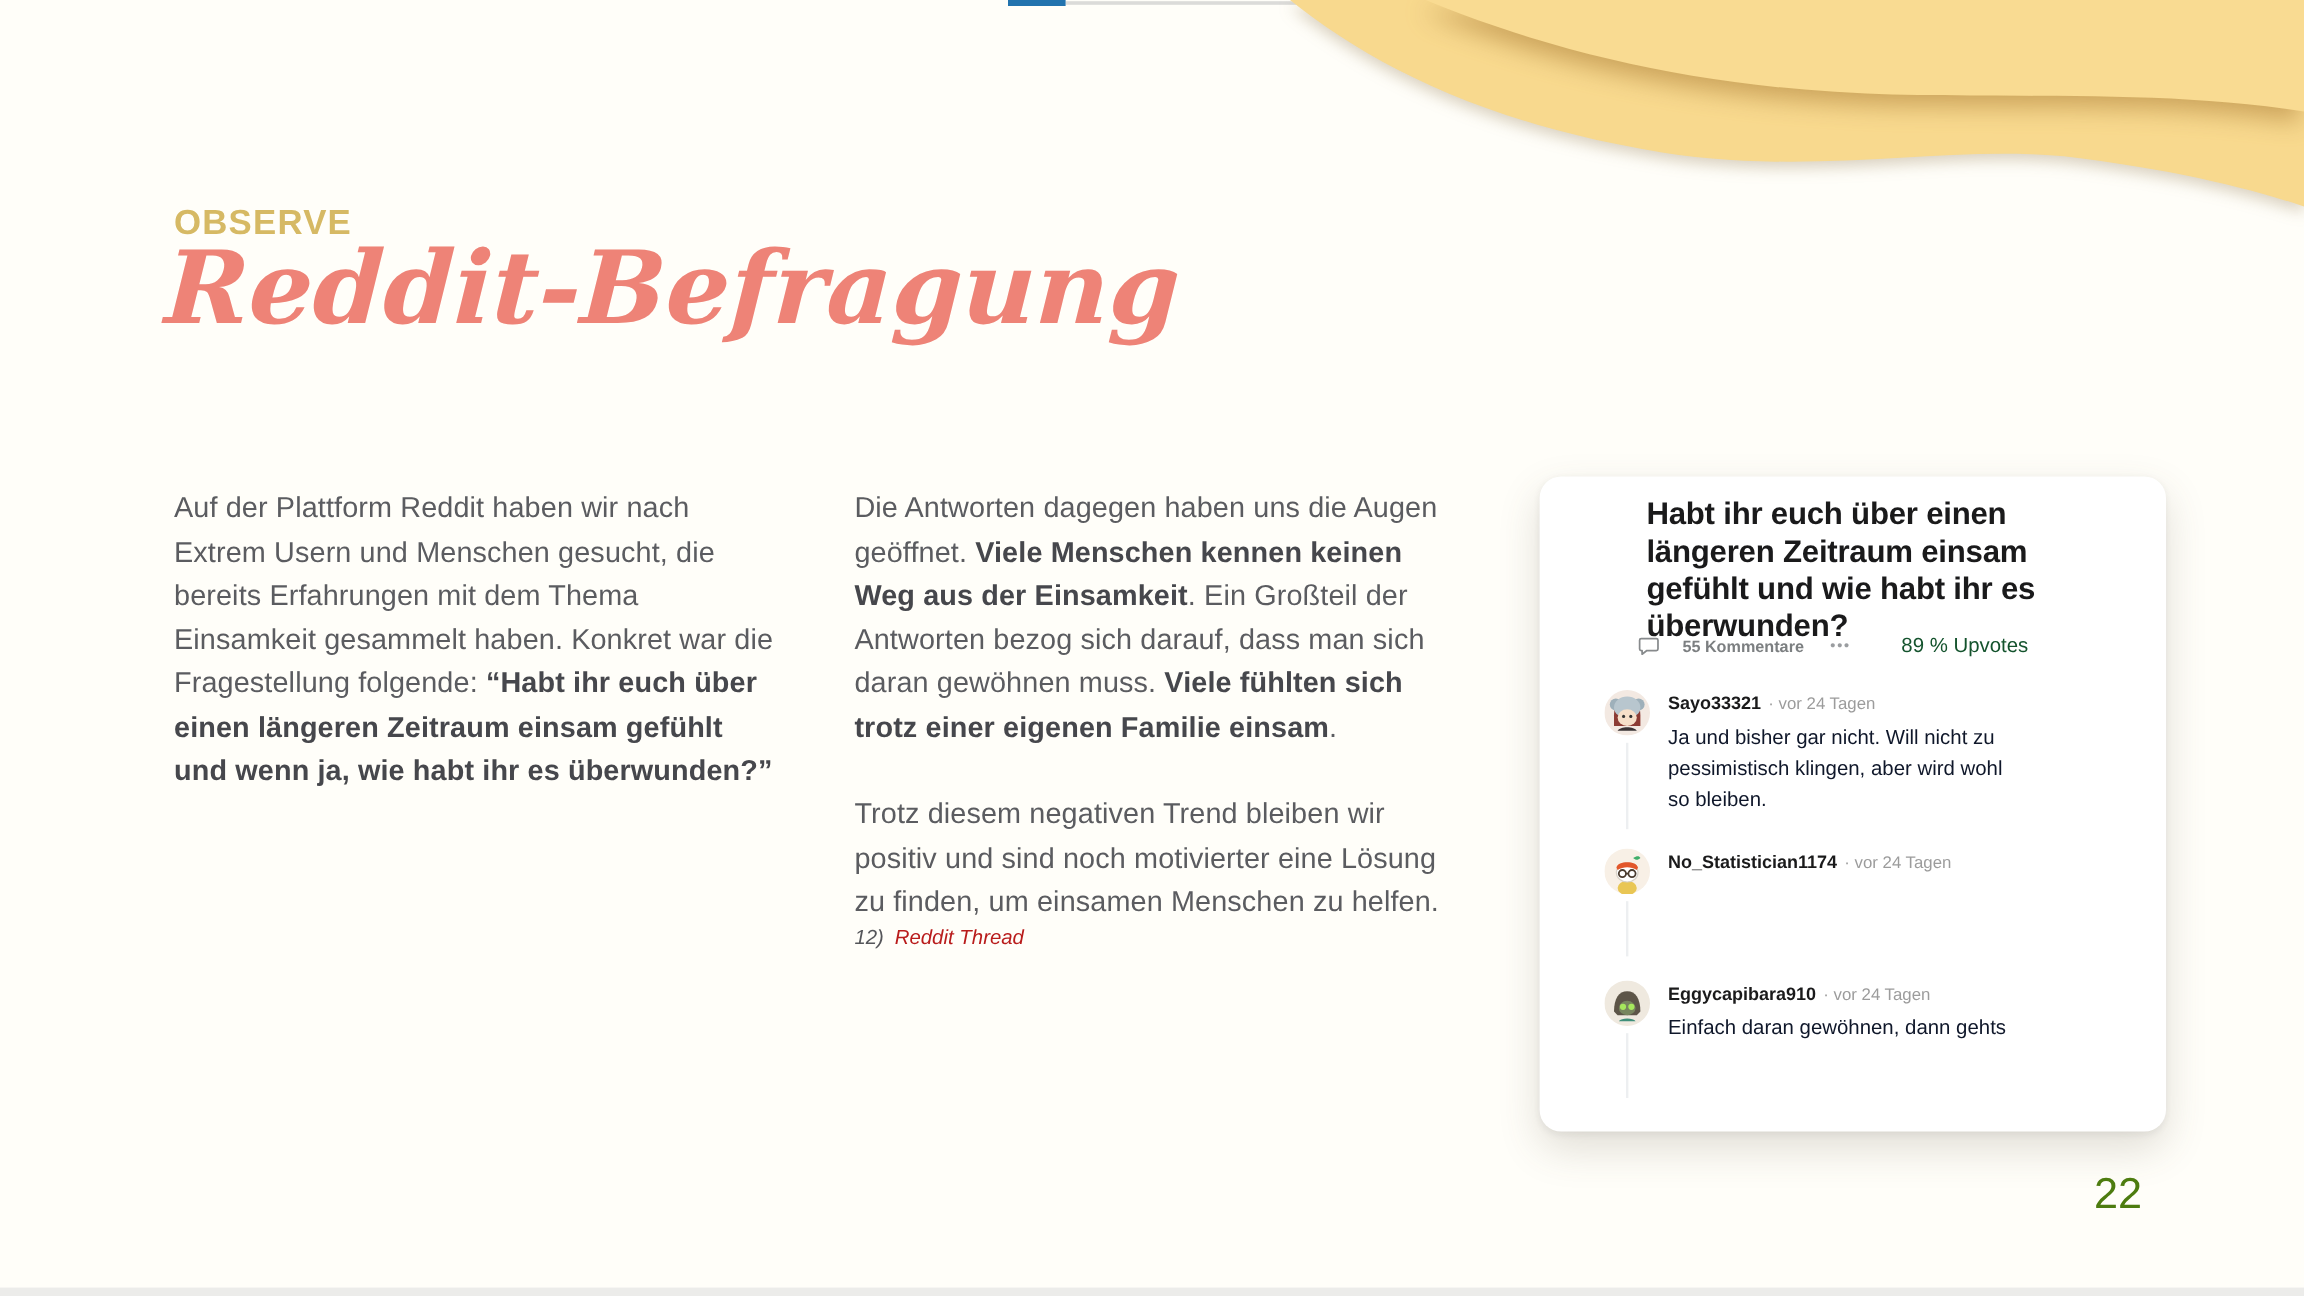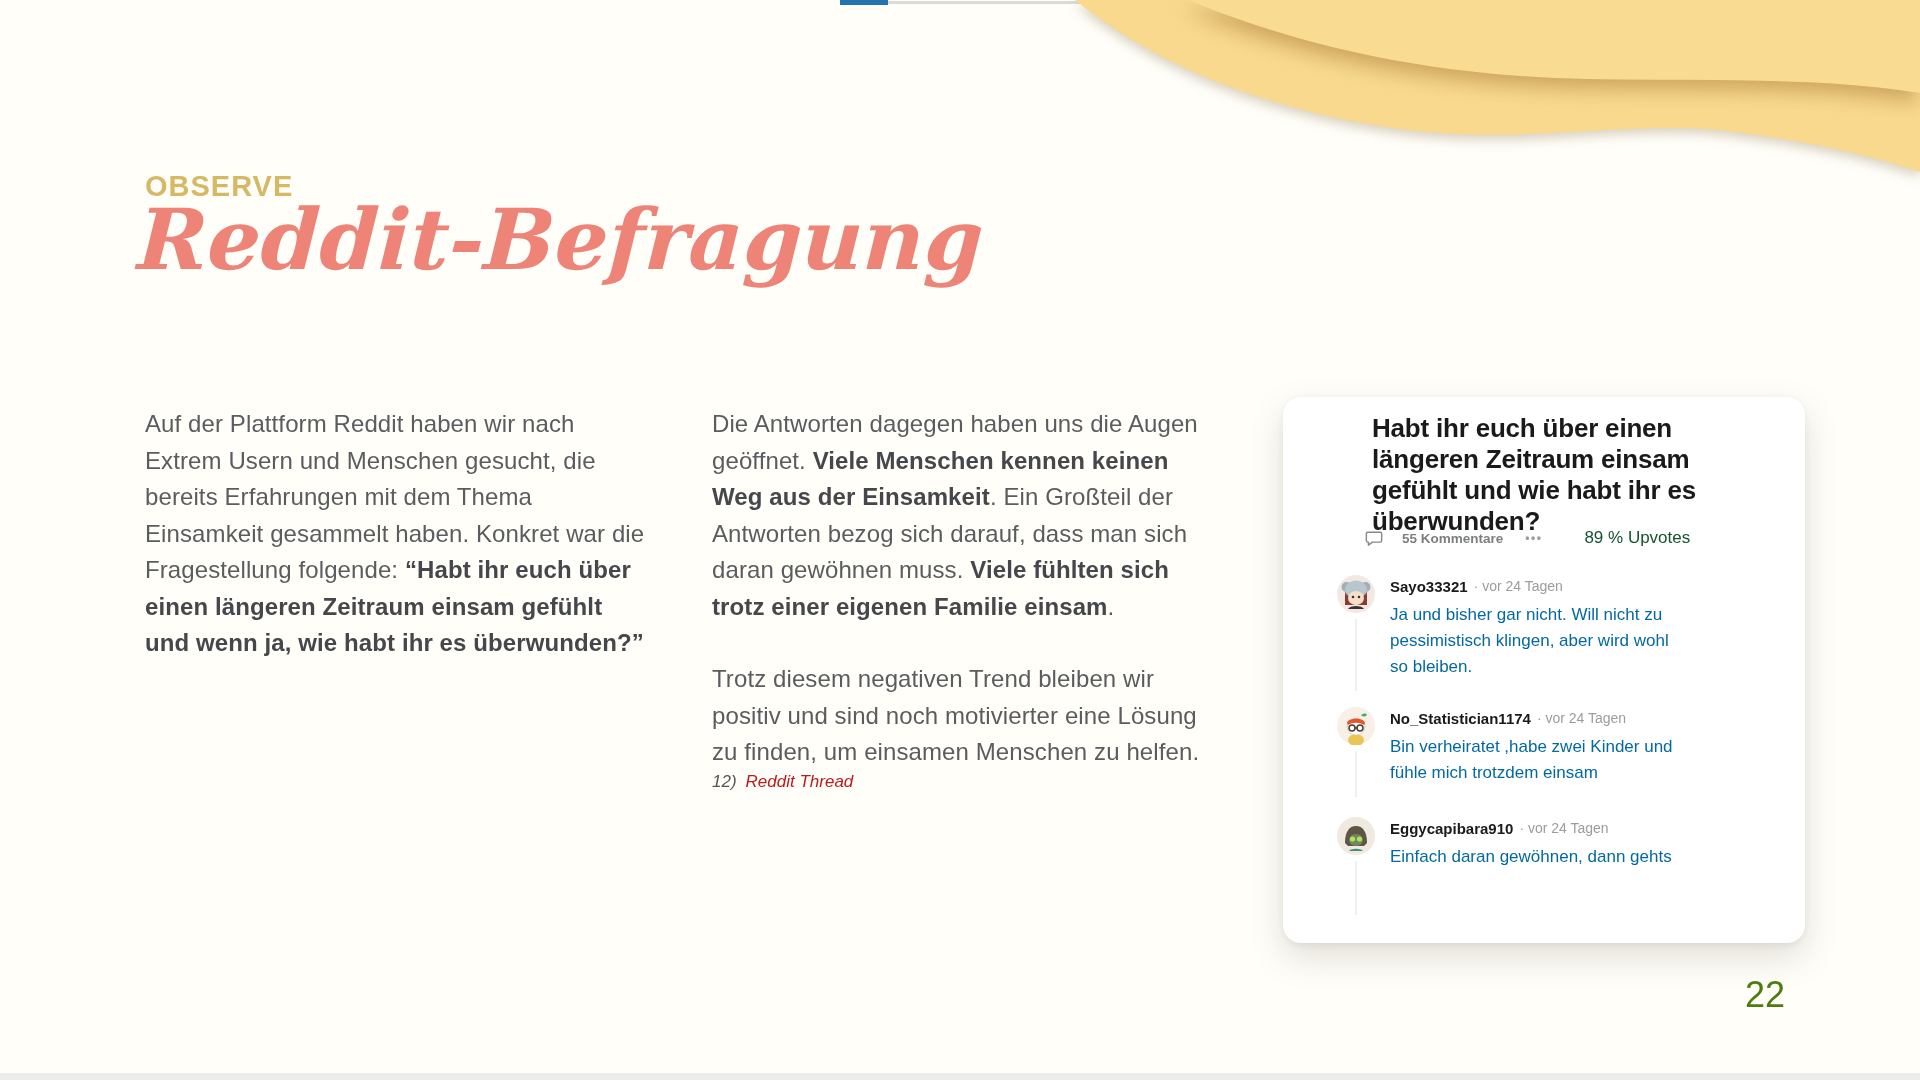--- a/index.html
+++ b/index.html
@@ -45,21 +45,21 @@
   .comment{position:absolute;left:54px;}
   .c1{top:178px;height:118px;}
   .c2{top:310px;height:92px;}
   .c3{top:420px;height:100px;}
   .avatar{position:absolute;left:0;top:0;width:38px;height:38px;}
   .thread-line{position:absolute;left:18px;top:44px;bottom:2px;width:2px;background:#EDEFF1;}
   .comment-content{margin-left:53px;}
   .comment-head{font-size:15px;height:22px;display:flex;align-items:center;gap:6px;}
   .comment-user{font-weight:bold;color:#1A1A1B;}
   .comment-time{font-size:14px;color:#9C9C9C;}
-  .comment-text{margin-top:5px;width:285px;font-size:17px;line-height:26px;color:#0369a1;}
+  .comment-text{margin-top:5px;width:285px;font-size:17px;line-height:26px;color:#0f172a;}
 
   .page-number{position:absolute;left:1745px;top:974px;font-size:36px;color:#4d7c0f;}
   .bottom-strip{position:absolute;left:0;bottom:0;width:100%;height:7px;background:#ECECEA;}
 </style>
 </head>
 <body>
 
 <div class="slide">
 
   <div class="progress-track"></div>
@@ -130,21 +130,20 @@
         <circle cx="15" cy="21" r="3" fill="none" stroke="#4B3C2F" stroke-width="1.5"></circle>
         <circle cx="23" cy="21" r="3" fill="none" stroke="#4B3C2F" stroke-width="1.5"></circle>
         <line x1="18" y1="21" x2="20" y2="21" stroke="#4B3C2F" stroke-width="1.5"></line>
       </svg>
       <div class="thread-line"></div>
       <div class="comment-content">
         <div class="comment-head">
           <span class="comment-user">No_Statistician1174</span>
           <span class="comment-time">· vor 24 Tagen</span>
         </div>
-        <div class="comment-text">Bin verheiratet ,habe zwei Kinder und fühle mich trotzdem einsam</div>
       </div>
     </div>
 
     <div class="comment c3">
       <svg class="avatar" viewBox="0 0 38 38" aria-hidden="true">
         <circle cx="19" cy="19" r="19" fill="#EFE9DF"></circle>
         <path d="M8 26c0-11 4-17 11-17s11 6 11 17l-3 3H11z" fill="#5D5548"></path>
         <ellipse cx="19" cy="23" rx="7" ry="6" fill="#77855E"></ellipse>
         <circle cx="15.5" cy="22" r="2.6" fill="#A6E85C"></circle>
         <circle cx="22.5" cy="22" r="2.6" fill="#A6E85C"></circle>

